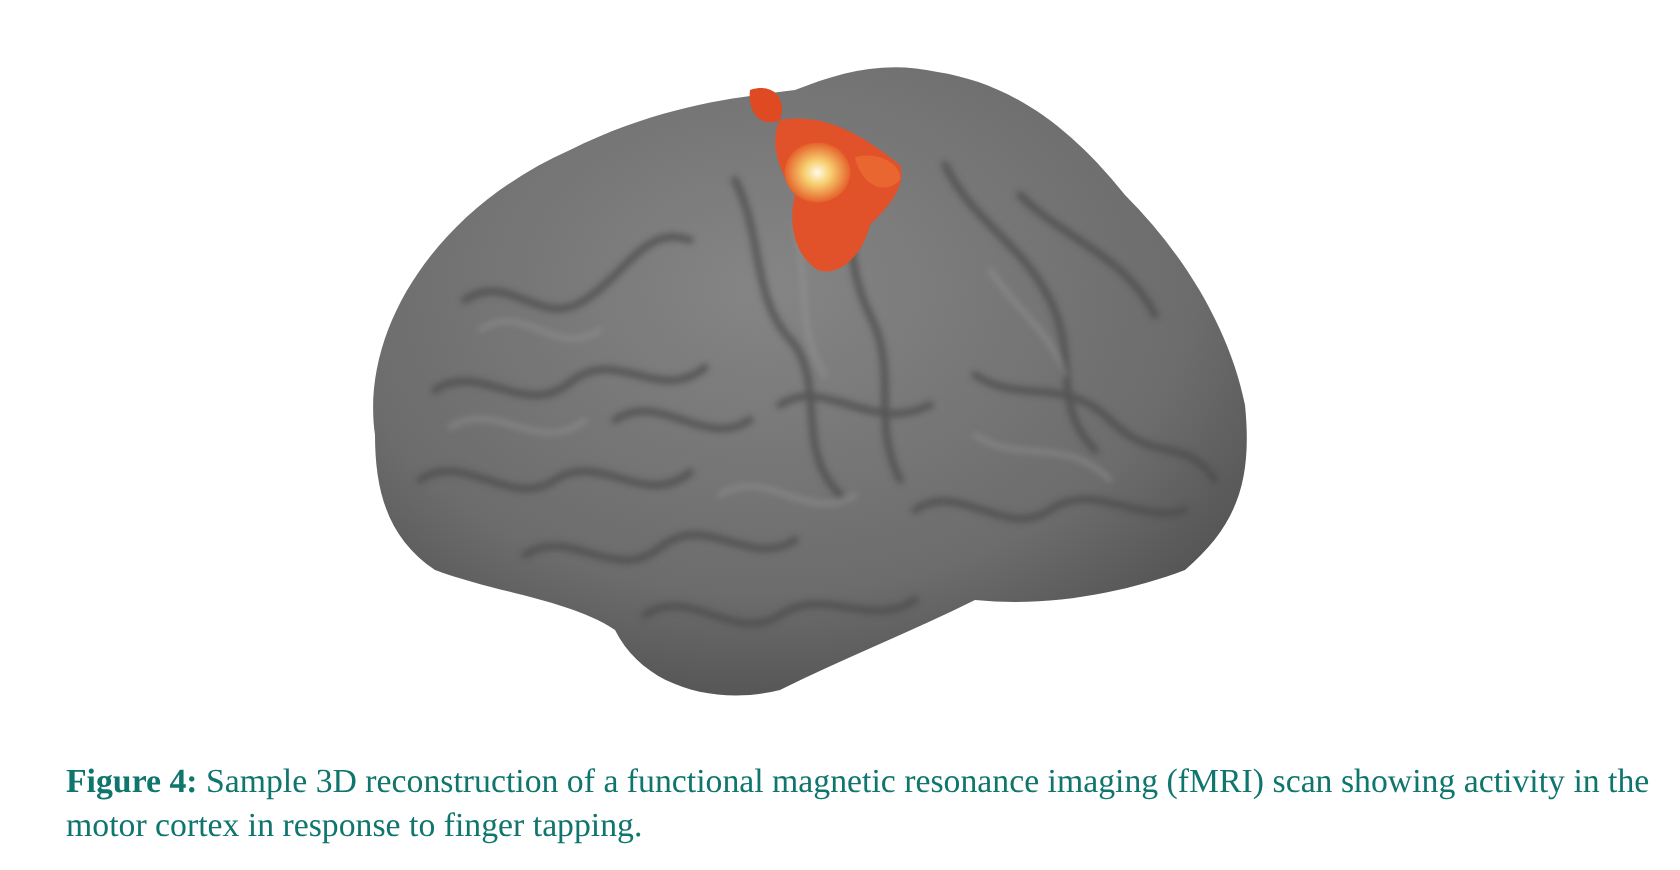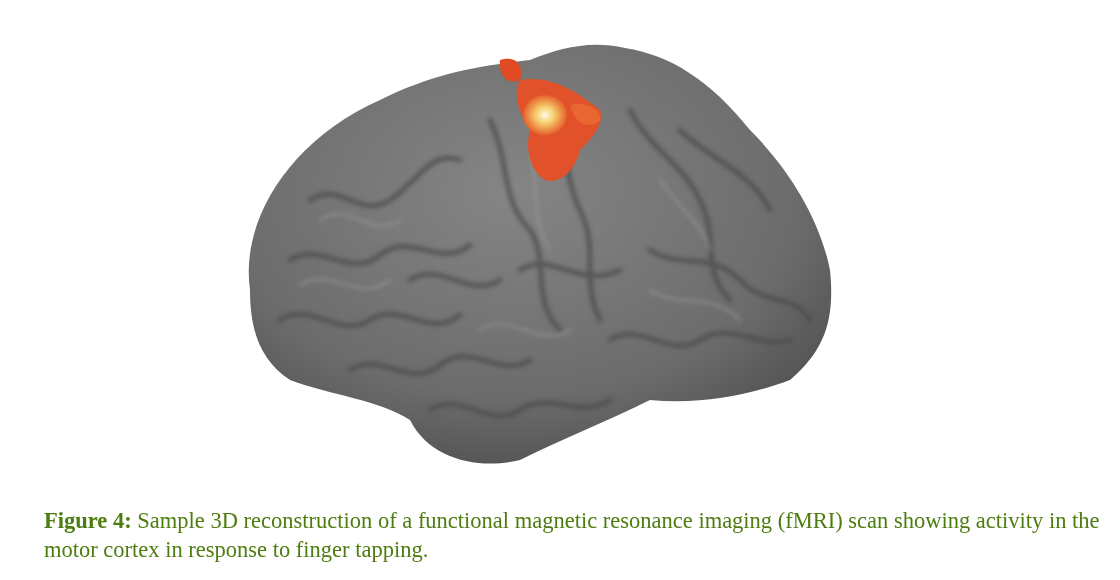--- a/index.html
+++ b/index.html
@@ -2,21 +2,21 @@
 <html><head>
 <meta charset="utf-8">
 <style>
   html, body { margin: 0; padding: 0; background: #ffffff; }
   body { width: 1120px; height: 580px; position: relative; overflow: hidden; }
   .figure { position: absolute; left: 230px; top: 20px; width: 620px; height: 460px; }
   .figure svg { width: 100%; height: 100%; display: block; }
   .caption {
     position: absolute; left: 44px; top: 506px; width: 1060px;
     font-family: "Liberation Serif", "DejaVu Serif", serif;
-    font-size: 22.5px; line-height: 29px; color: #4d7c0f;
+    font-size: 22.5px; line-height: 29px; color: #0f766e;
   }
   .caption b { font-weight: bold; }
 </style>
 </head>
 <body>
 
 <div class="figure">
   <svg viewBox="0 0 620 460">
     <defs>
       <radialGradient id="cortexGrad" cx="45%" cy="35%" r="70%">

